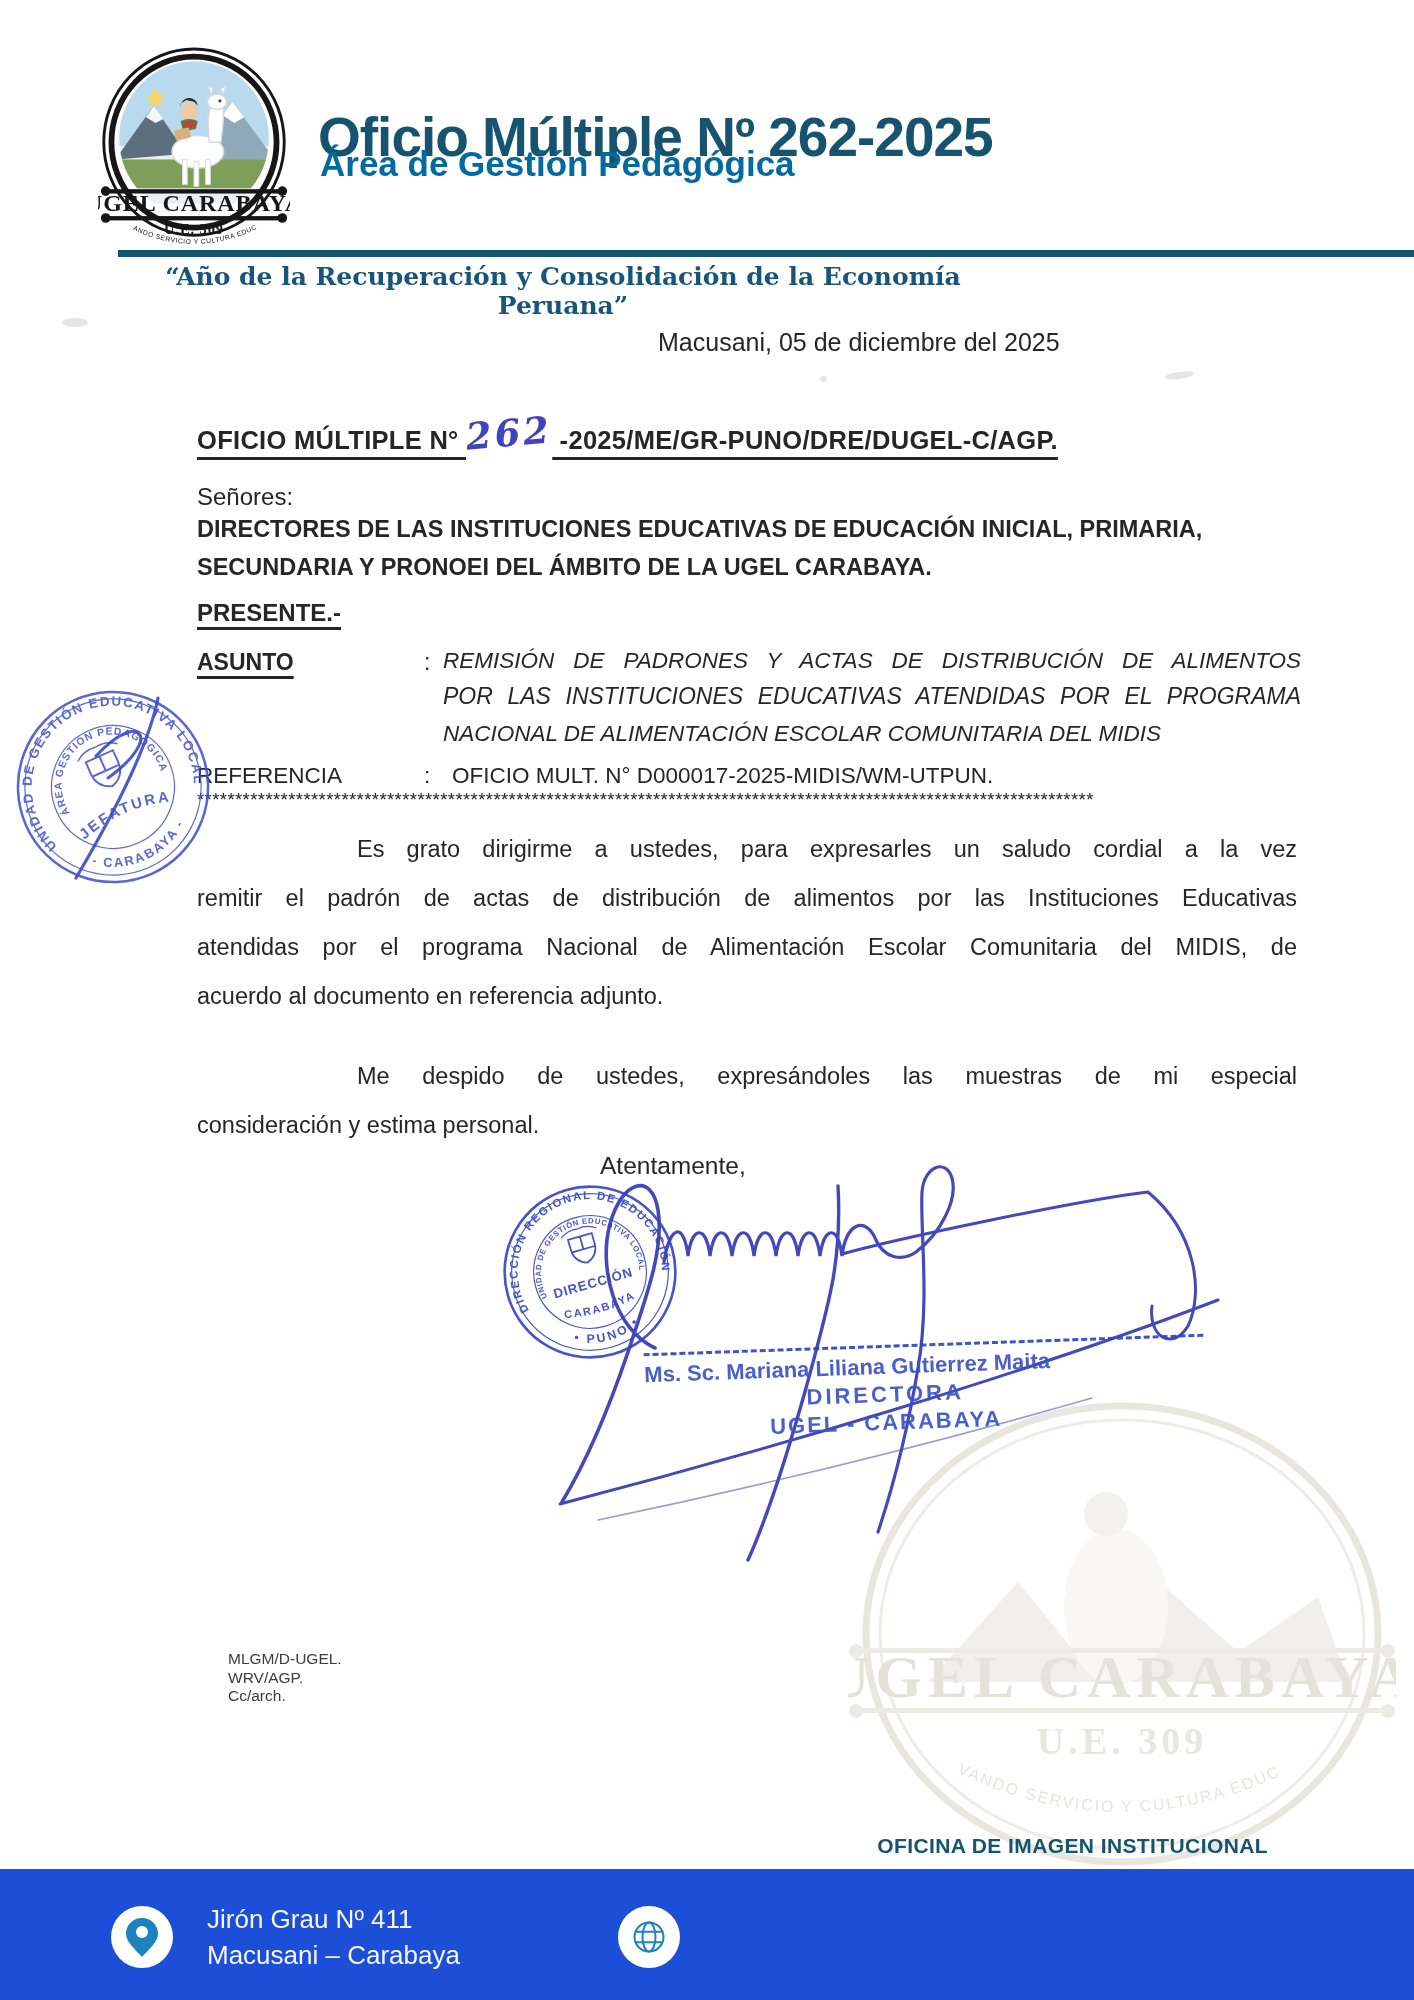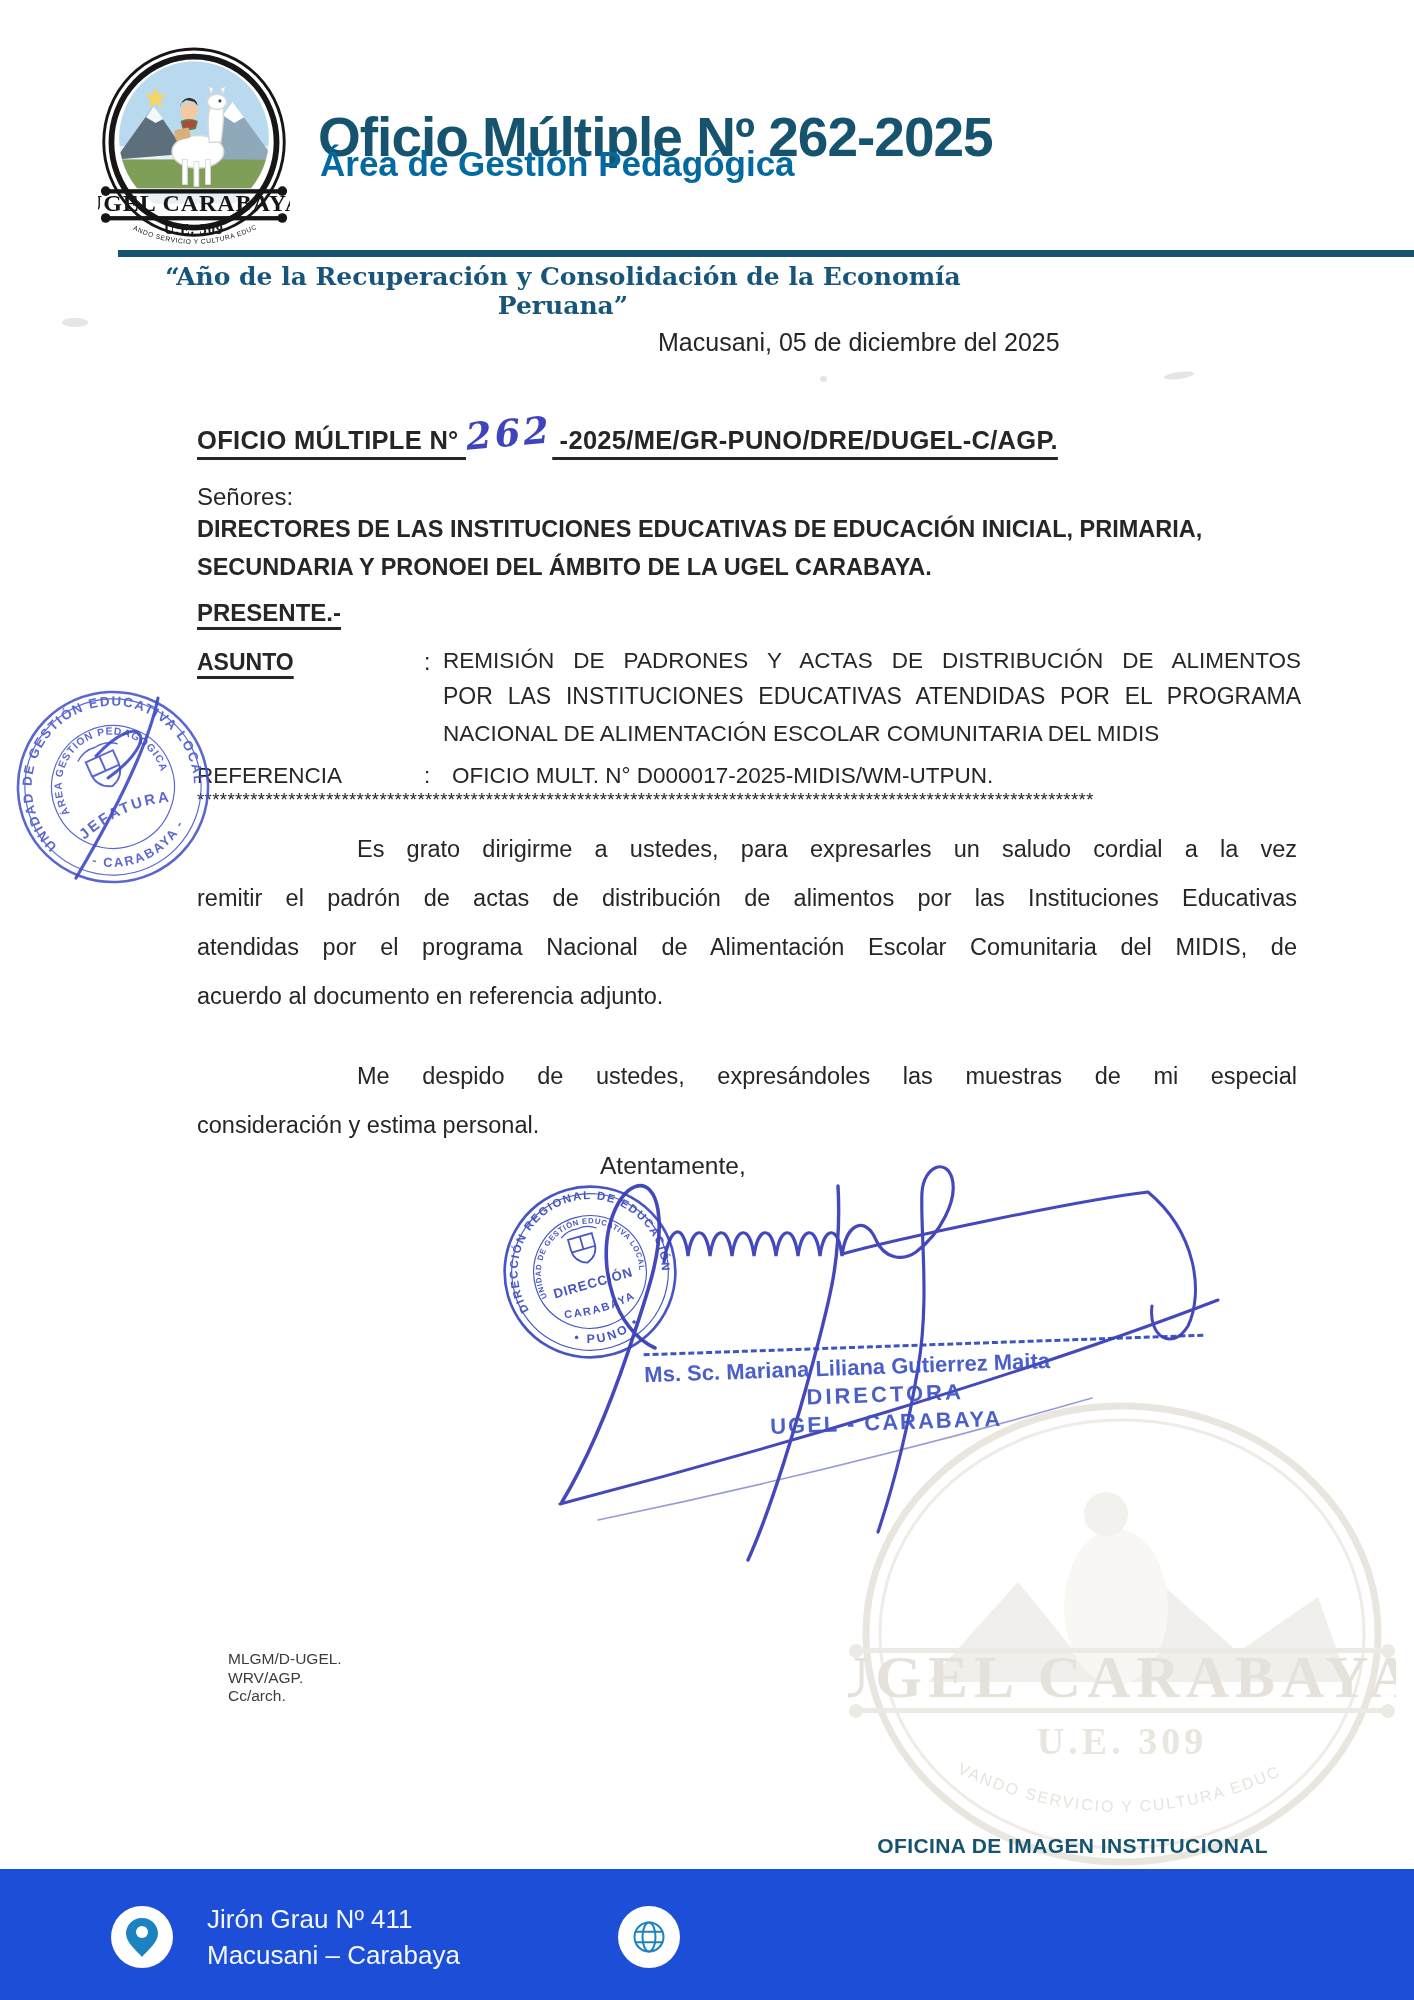--- a/index.html
+++ b/index.html
@@ -131,21 +131,21 @@
 
     <div class="abs" style="left:197px;top:514px;width:1100px;">
       <div class="typed bold" style="white-space:nowrap;">DIRECTORES DE LAS INSTITUCIONES EDUCATIVAS DE EDUCACIÓN INICIAL, PRIMARIA,</div>
       <div class="typed bold" style="margin-top:7px;white-space:nowrap;">SECUNDARIA Y PRONOEI DEL ÁMBITO DE LA UGEL CARABAYA.</div>
     </div>
 
     <div class="abs typed bold und" style="left:197px;top:597px;font-size:24px;">PRESENTE.-</div>
 
     <div class="abs typed bold und" style="left:197px;top:648px;font-size:23px;">ASUNTO</div>
     <div class="abs typed" style="left:424px;top:648px;font-size:23px;">:</div>
-    <div class="abs" style="left:443px;top:646px;width:858px;">
+    <div class="abs" style="left:443px;top:646px;width:858px;font-style:italic;">
       <div class="typed jline" style="font-size:22.5px;">REMISIÓN DE PADRONES Y ACTAS DE DISTRIBUCIÓN DE ALIMENTOS</div>
       <div class="typed jline" style="font-size:23px;margin-top:7px;">POR LAS INSTITUCIONES EDUCATIVAS ATENDIDAS POR EL PROGRAMA</div>
       <div class="typed" style="font-size:22.5px;margin-top:7px;">NACIONAL DE ALIMENTACIÓN ESCOLAR COMUNITARIA DEL MIDIS</div>
     </div>
 
     <div class="abs typed" style="left:197px;top:761px;font-size:22.5px;">REFERENCIA</div>
     <div class="abs typed" style="left:424px;top:761px;font-size:22.5px;">:</div>
     <div class="abs typed" style="left:452px;top:761px;font-size:22.5px;">OFICIO  MULT. N° D000017-2025-MIDIS/WM-UTPUN.</div>
 
     <div class="abs aster" style="left:197px;top:789px;width:1100px;">**********************************************************************************************************************</div>

